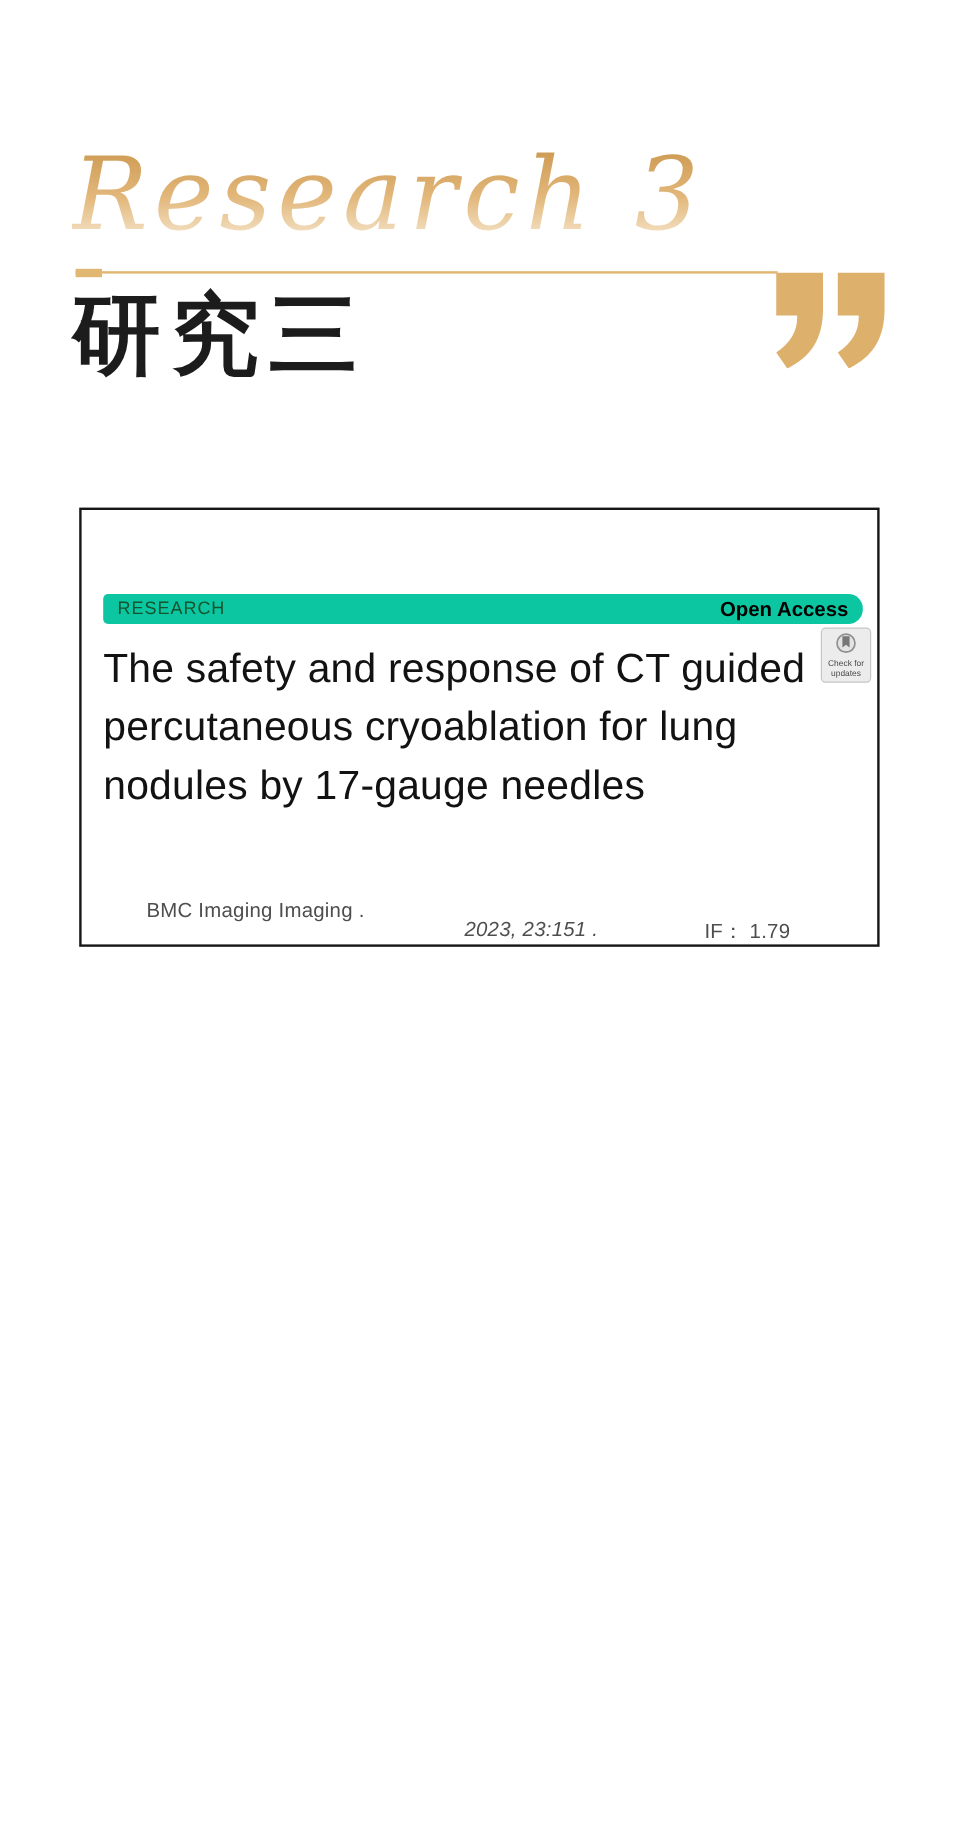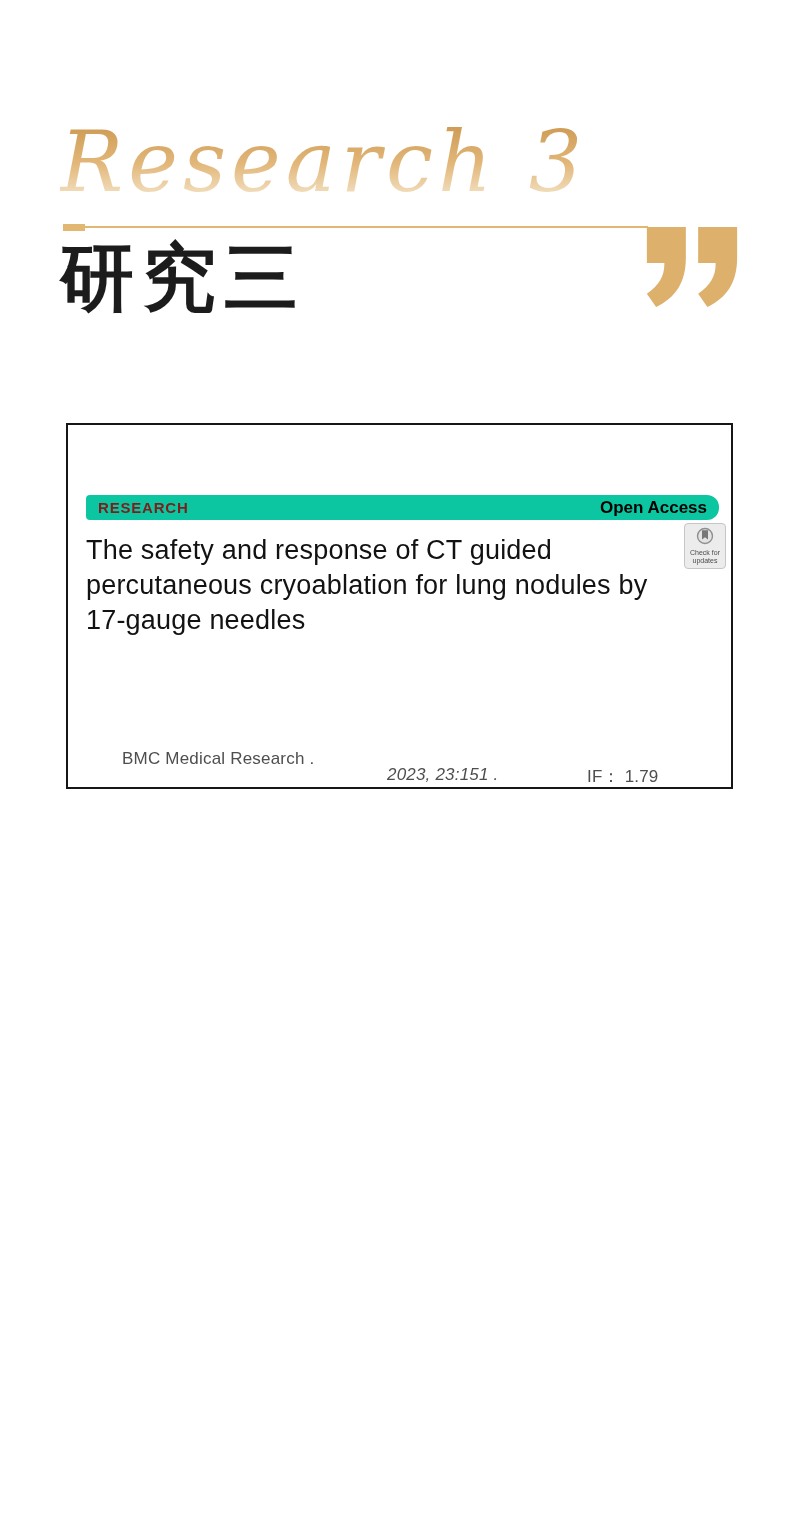--- a/index.html
+++ b/index.html
@@ -41,21 +41,21 @@
     left: 63px;
     top: 224px;
     width: 22px;
     height: 7px;
     background: #e2b772;
   }
   .cn-title {
     position: absolute;
     left: 60px;
     top: 240px;
-    font-family: Liberation Serif, serif;
+    font-family: Liberation Sans, sans-serif;
     font-size: 74px;
     font-weight: 700;
     letter-spacing: 8px;
     color: #1c1c1c;
     line-height: 1.05;
   }
   .quote-mark {
     position: absolute;
     left: 646px;
     top: 227px;
@@ -81,37 +81,37 @@
     background: #0cc6a1;
     border-radius: 4px 12px 12px 4px;
     display: flex;
     align-items: center;
     justify-content: space-between;
     padding: 0 12px;
     box-sizing: border-box;
   }
   .section-label {
     font-size: 15px;
-    font-weight: 700;
+    font-weight: 400;
     letter-spacing: 0.8px;
-    color: #7f1d1d;
+    color: #14532d;
   }
   .access-label {
     font-size: 17px;
     font-weight: 700;
     color: #000000;
     text-align: center;
   }
   .card-title {
     position: absolute;
     left: 18px;
     top: 108px;
     width: 600px;
-    font-size: 27px;
-    line-height: 35px;
+    font-size: 34px;
+    line-height: 49px;
     color: #121212;
     letter-spacing: 0.2px;
   }
   .update-badge {
     position: absolute;
     left: 616px;
     top: 98px;
     width: 42px;
     height: 46px;
     background: #ececec;
@@ -188,20 +188,20 @@
         <svg width="18" height="18" viewBox="0 0 18 18" aria-hidden="true">
           <circle cx="9" cy="9" r="7.5" fill="#e3e3e3" stroke="#8f8f8f" stroke-width="1.4"></circle>
           <path d="M6 3.2 h6 v9.4 l-3 -2.3 -3 2.3 z" fill="#777777"></path>
         </svg>
       </span>
       <span class="badge-text">Check for</span>
       <span class="badge-text">updates</span>
     </div>
 
     <div class="card-meta">
-      <span class="meta-journal">BMC Medical Research .</span>
+      <span class="meta-journal">BMC Imaging Imaging .</span>
       <span class="meta-citation">2023, 23:151 .</span>
       <span class="meta-if">IF： 1.79</span>
     </div>
   </div>
 
 
 </div>
 
 </body></html>

